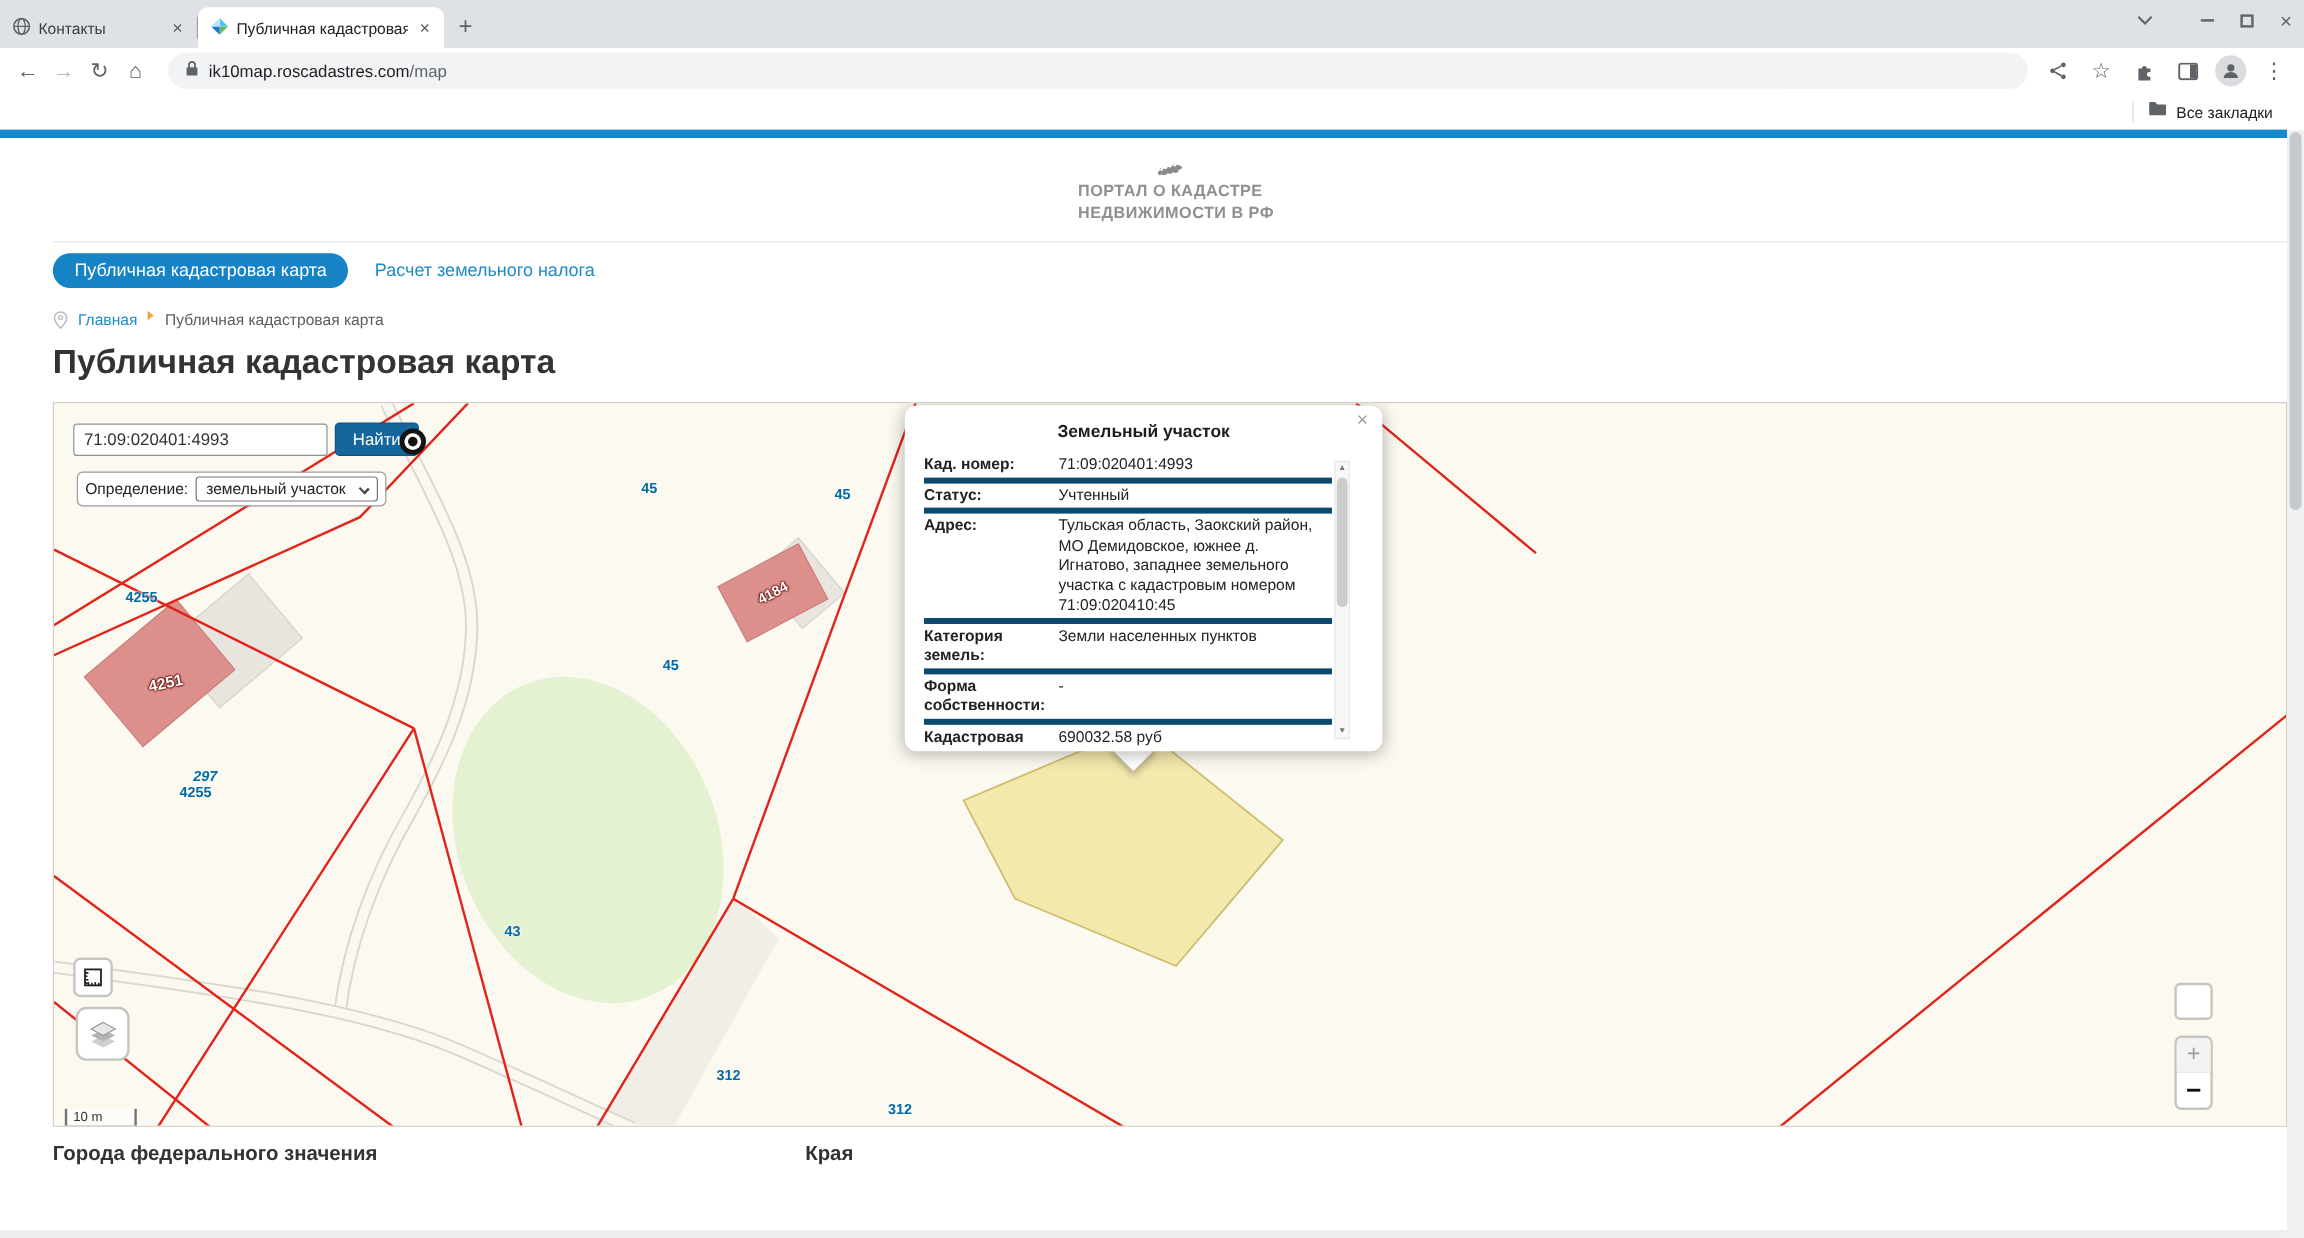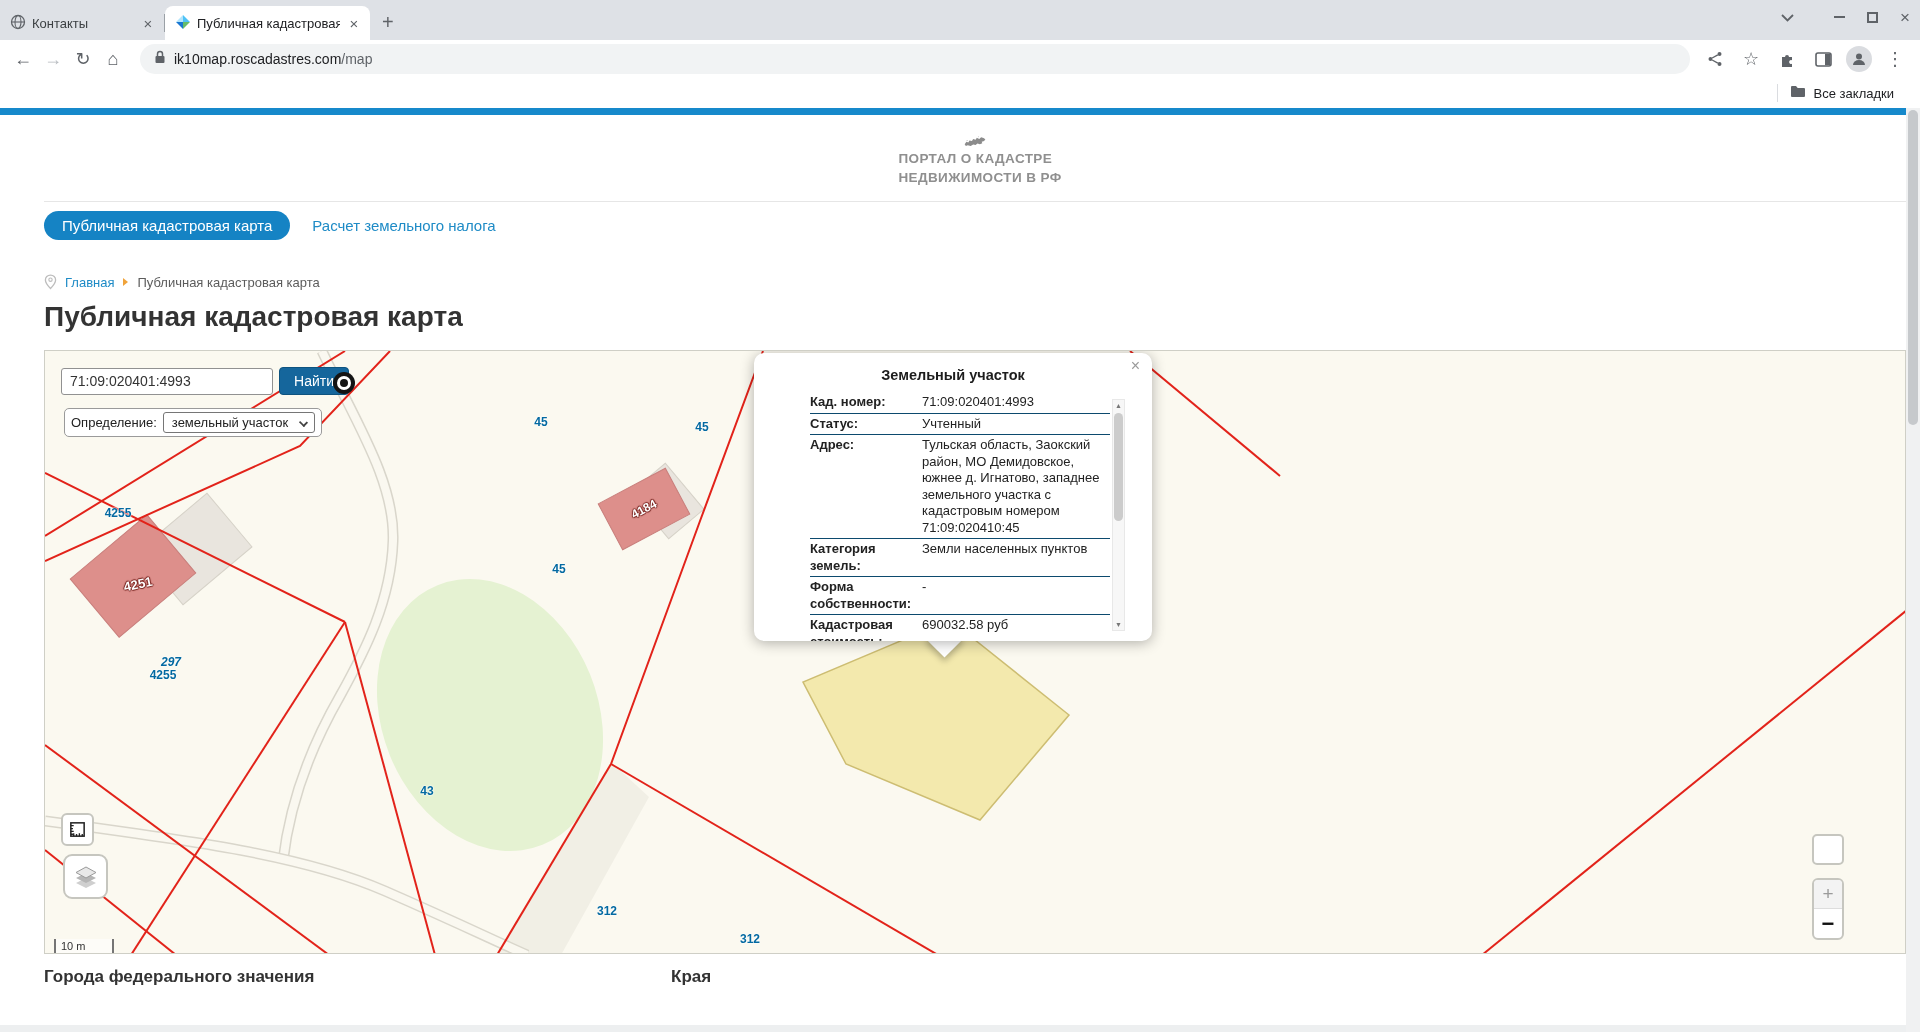--- a/index.html
+++ b/index.html
@@ -41,21 +41,21 @@
   .pagescroll .thumb { margin:2px; height:315px; background:#c6c9cc; border-radius:7px; }
 
   
   .content { padding:0 14px 0 44px; }
   .logo-row { display:flex; align-items:center; margin-top:20px; height:52px;flex-direction:column; }
   .logo-text { margin-left:10px; font-size:13.5px; font-weight:bold; color:#8f8f8f; letter-spacing:.4px; line-height:19px; }
   .hdr-divider { height:1px; background:#e6e6e6; margin-top:14px; }
   .site-tabs { display:flex; align-items:center; margin-top:9px; }
   .site-tab-active { background:#1583c4; color:#fff; font-size:15px; height:29px; line-height:29px; padding:0 18px; border-radius:15px; }
   .site-tab-link { color:#1e8bc6; font-size:15px; margin-left:22px; }
-  .breadcrumb { display:flex; align-items:center; margin-top:34px; font-size:13px; }
+  .breadcrumb { display:flex; margin-top:19px; font-size:13px; }
   .bc-home { color:#1e8bc6; margin-left:8px; }
   .bc-arrow { width:0; height:0; border-left:5px solid #f0a33b; border-top:4px solid transparent; border-bottom:4px solid transparent; margin:0 9px; }
   .bc-current { color:#5c5c5c; }
   h1.page-title { margin-top:11px; font-size:28px; color:#333; font-weight:bold; }
 
   
   .map { position:relative; margin-top:17px; width:1862px; height:604px; background:#fbf9f0; border:1px solid #cfcfc6; overflow:hidden; }
   .map svg.base { position:absolute; left:0; top:0; }
 
   .maplabel { position:absolute; font-size:12px; font-weight:bold; color:#0369a1; transform:translate(-50%,-50%); text-shadow:0 0 2px #fff,0 0 2px #fff; white-space:nowrap; }
@@ -86,21 +86,21 @@
   .zoomctl { position:absolute; right:61px; top:527px; width:32px; background:#fff; border:2px solid #c6c6bf; border-radius:6px; z-index:8; }
   .zoomctl .zin { height:29px; background:#f3f3f3; color:#9b9b9b; font-size:19px; display:flex; align-items:center; justify-content:center; border-bottom:1px solid #ddd; border-radius:4px 4px 0 0; }
   .zoomctl .zout { height:29px; color:#111; font-size:22px; font-weight:bold; display:flex; align-items:center; justify-content:center; }
 
   
   .popup-tail { position:absolute; left:886px; top:274px; width:27px; height:27px; background:#fff; transform:rotate(45deg); box-shadow:3px 3px 6px rgba(0,0,0,.25); z-index:5; }
   .popup { position:absolute; left:709px; top:2px; width:398px; height:288px; background:#fff; border-radius:10px; box-shadow:0 2px 14px rgba(0,0,0,.3); z-index:6; overflow:hidden; }
   .popup-close { position:absolute; top:5px; right:12px; color:#9a9a9a; font-size:16px; line-height:16px; }
   .popup-title { text-align:center; font-weight:bold; font-size:14.5px; color:#1d1d1d; margin-top:14px; }
   .ptable { margin:9px 42px 0 16px; }
-  .prow { display:grid; grid-template-columns:112px 1fr; border-bottom:1px solid #0c4a6e; padding:2px 0;margin-left:40px; }
+  .prow { display:grid; grid-template-columns:112px 1fr; border-bottom:5px solid #0c4a6e; padding:2px 0; }
   .prow:first-child { border-top:none; }
   .plabel { font-weight:bold; font-size:13px; color:#222; line-height:16.5px; padding-right:6px; }
   .pval { font-size:13px; color:#222; line-height:16.5px; }
   .pscroll { position:absolute; right:27px; top:46px; bottom:10px; width:13px; background:#f7f7f7; border:1px solid #e8e8e8; }
   .pscroll .arr { height:11px; font-size:7px; color:#777; text-align:center; line-height:11px; }
   .pscroll .arr.down { position:absolute; bottom:0; left:0; right:0; }
   .pscroll .pthumb { position:absolute; left:1px; right:1px; top:13px; height:108px; background:#ccc; border-radius:5px; }
 
   
   h2.footer-heading { margin-top:15px; font-size:24px; color:#333; font-weight:bold; }

